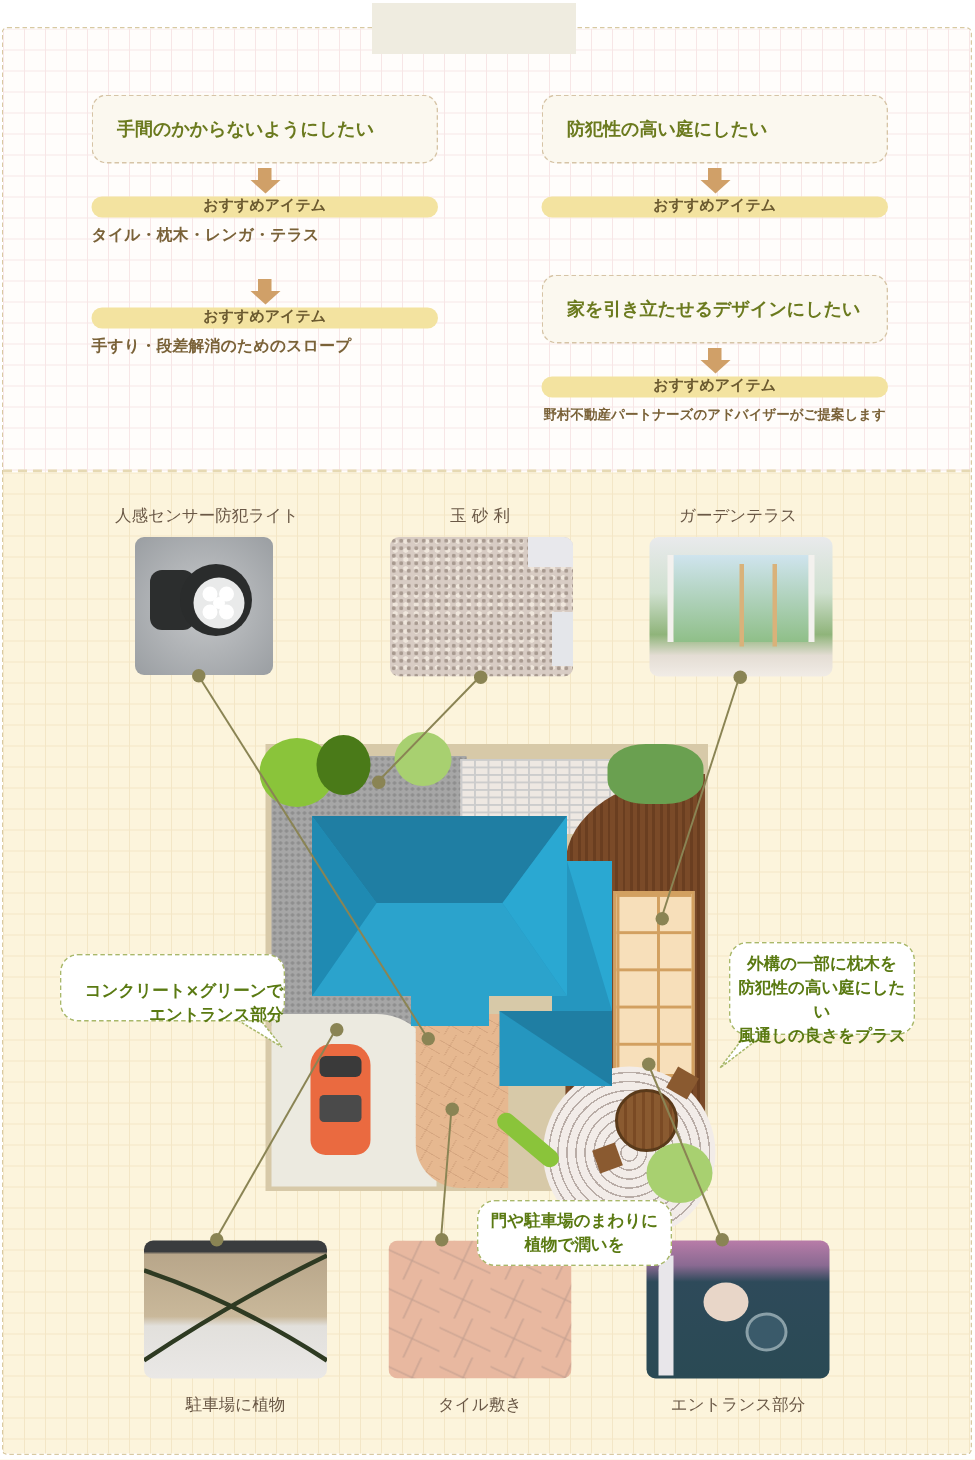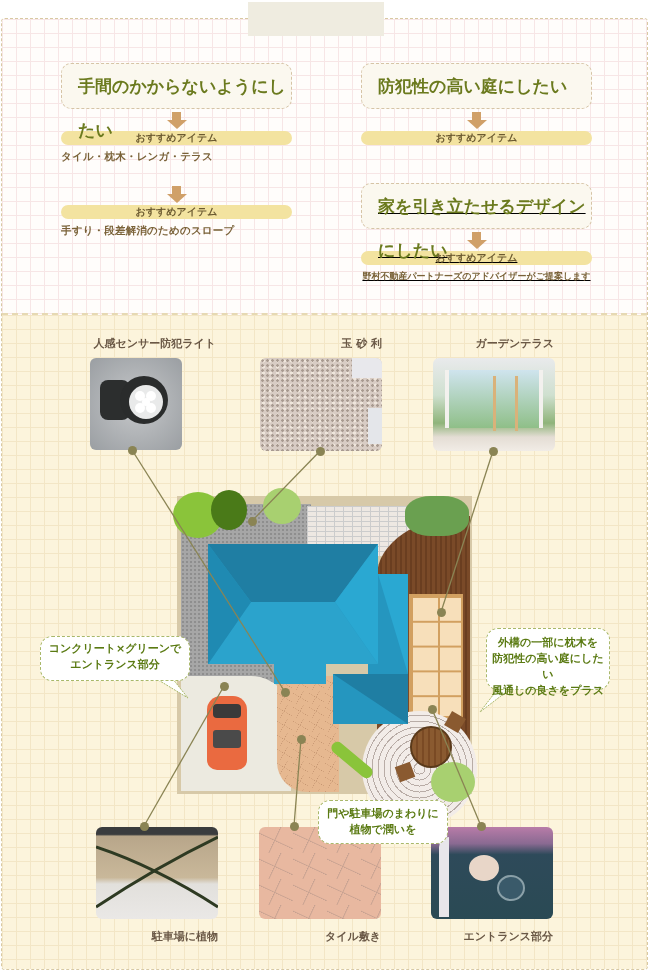--- a/index.html
+++ b/index.html
@@ -28,39 +28,39 @@
     position: absolute; left: 0; top: 296px; width: 100%; height: 660px;
     background-color: #fcf4dc;
     background-image:
       linear-gradient(#f3e6c6 1px, transparent 1px),
       linear-gradient(90deg, #f3e6c6 1px, transparent 1px);
     background-size: 14px 14px;
   }
   .need { position: absolute; width: 231px; }
   .need .bubble {
     height: 46px; background: #fbf8ef; border: 1.5px dashed #d6c4a6; border-radius: 10px;
-    color: #6b7a1e; font-weight: bold; font-size: 17px; line-height: 44px; padding-left: 16px;
+    color: #6b7a1e; font-weight: bold; font-size: 12px; line-height: 44px; padding-left: 16px;
   }
   .need .arrow-shaft {
     width: 9px; height: 8px; background: #d0a068; margin: 0 auto;
   }
   .need .arrow-head {
     width: 0; height: 0; margin: 0 auto;
     border-left: 10px solid transparent; border-right: 10px solid transparent; border-top: 9px solid #d0a068;
   }
   .need .rec {
     margin-top: 2px; height: 14px; background: #f3e3a0; border-radius: 7px; text-align: center;
     font-size: 10px; line-height: 14px; color: #6b5a30; font-weight: bold;
   }
   .need .items {
     margin-top: 5px; font-size: 10.5px; color: #7a6238; font-weight: bold; letter-spacing: 0.2px;
   }
   .need .items.small { font-size: 9px; letter-spacing: 0; text-align: center; }
   .photo-label {
-    position: absolute; font-size: 11px; color: #6a5846; font-weight: bold; text-align: right;
+    position: absolute; font-size: 11px; color: #6a5846; font-weight: normal; text-align: center;
   }
   .photo {
     position: absolute; border-radius: 6px; overflow: hidden;
   }
   .dot {
     position: absolute; width: 9px; height: 9px; border-radius: 50%; background: #8a8454; z-index: 6;
   }
   .lines { position: absolute; left: 0; top: 0; z-index: 5; pointer-events: none; }
   .callout {
     position: absolute; background: #ffffff; border: 1.5px dashed #a9b86a; border-radius: 12px;
@@ -97,21 +97,21 @@
 
     <div class="need" style="left:59px; top:164px;">
       <div style="margin-top:3px;">
           <div class="arrow-shaft"></div>
           <div class="arrow-head"></div>
         </div>
       <div class="rec">おすすめアイテム</div>
       <div class="items">手すり・段差解消のためのスロープ</div>
     </div>
 
-    <div class="need" style="left:359px; top:164px;text-decoration:underline;">
+    <div class="need" style="left:359px; top:164px;">
       <div class="bubble">家を引き立たせるデザインにしたい</div>
       <div style="margin-top:3px;">
           <div class="arrow-shaft"></div>
           <div class="arrow-head"></div>
         </div>
       <div class="rec">おすすめアイテム</div>
       <div class="items small">野村不動産パートナーズのアドバイザーがご提案します</div>
     </div>
   </div>
 
@@ -207,21 +207,21 @@
 <div class="dot" style="left:248px; top:517px;"></div>
 <div class="dot" style="left:437px; top:608px;"></div>
 <div class="dot" style="left:220px; top:682px;"></div>
 <div class="dot" style="left:281px; top:688px;"></div>
 <div class="dot" style="left:428px; top:705px;"></div>
 <div class="dot" style="left:297px; top:735px;"></div>
 <div class="dot" style="left:140px; top:822px;"></div>
 <div class="dot" style="left:290px; top:822px;"></div>
 <div class="dot" style="left:477px; top:822px;"></div>
 
-<div class="callout" style="left:40px; top:636px; width:150px; height:45px; padding-top:4px;">
+<div class="callout" style="left:40px; top:636px; width:150px; height:45px; padding-top:16px;text-align:right;">
   <div>コンクリート×グリーンで</div>
   <div>エントランス部分</div>
 </div>
 <svg class="callout-tail" style="left:150px; top:678px;" width="40" height="22">
     <polygon points="5,0 22,0 38,20" fill="#ffffff" stroke="#a9b86a" stroke-dasharray="2,1"></polygon>
   </svg>
 
 <div class="callout" style="left:486px; top:628px; width:124px; height:62px; padding-top:6px;">
   <div>外構の一部に枕木を</div>
   <div>防犯性の高い庭にしたい</div>

